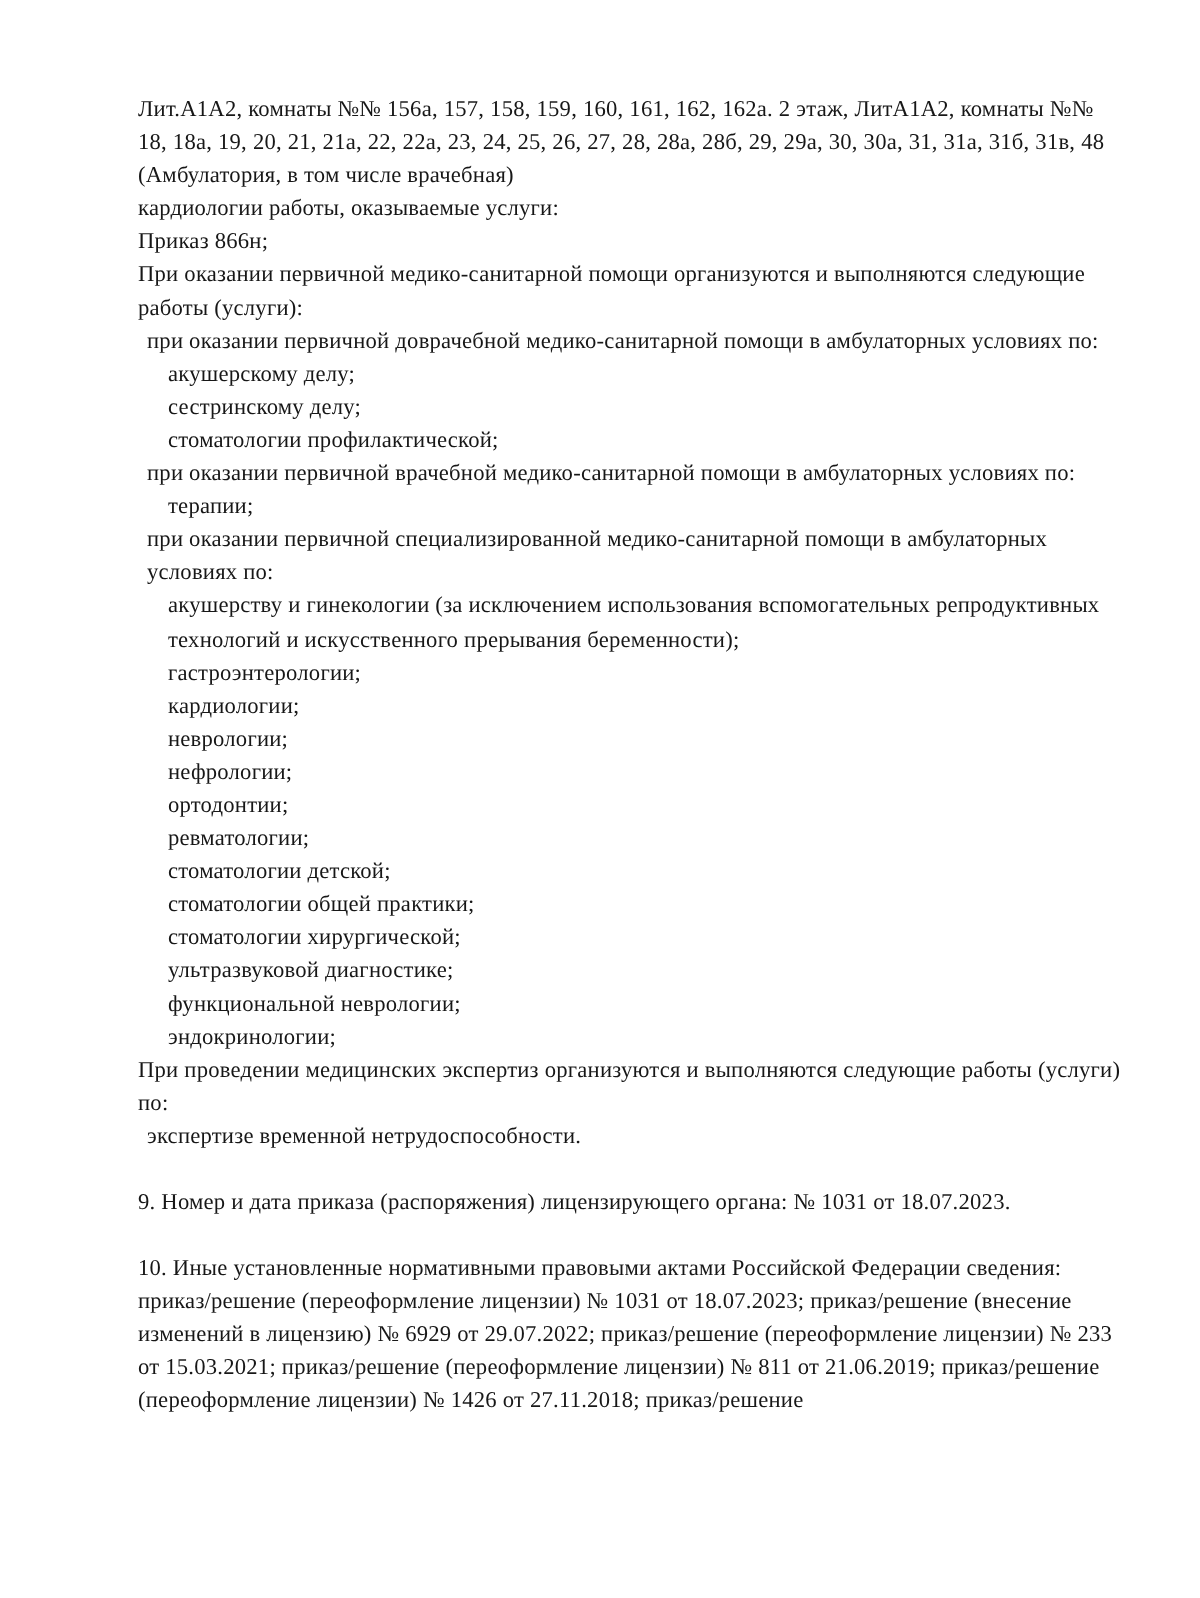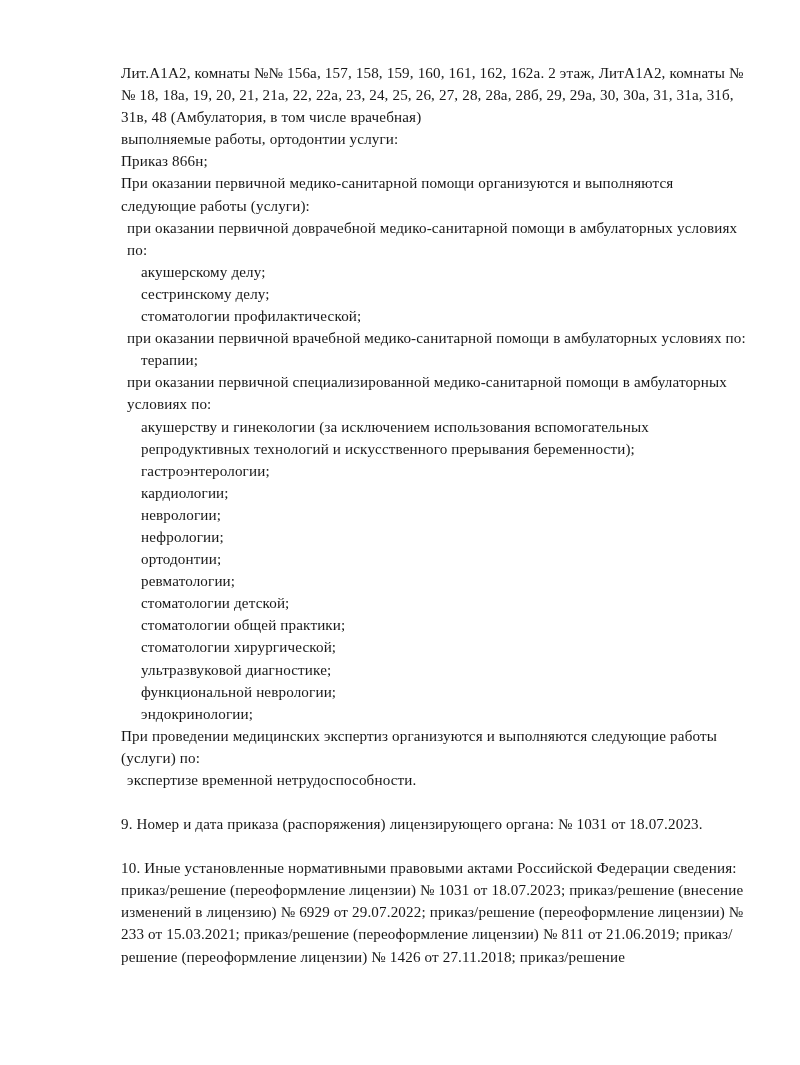--- a/index.html
+++ b/index.html
@@ -30,36 +30,35 @@
     left: 92px;
     top: 62px;
     width: 655px;
   }
   .line {
     font-size: 15.1px;
     line-height: 22.1px;
     white-space: pre-wrap;
     letter-spacing: 0.01em;
     color: #171717;
-    margin-left: 29px;
   }
   
   .ind-0  { padding-left: 0px; }
   .ind-1  { padding-left: 6px; }
   .ind-2  { padding-left: 20px; }
   .gap    { height: 22px; }
 </style>
 </head>
 <body style="background: rgb(255, 255, 255); color: rgb(23, 23, 23);">
 
 <div class="page" style="background: rgb(255, 255, 255);">
   <div class="doc-body">
     <div id="blocks-root">
         <div class="line ind-0">Лит.А1А2, комнаты №№ 156а, 157, 158, 159, 160, 161, 162, 162а. 2 этаж, ЛитА1А2, комнаты №№ 18, 18а, 19, 20, 21, 21а, 22, 22а, 23, 24, 25, 26, 27, 28, 28а, 28б, 29, 29а, 30, 30а, 31, 31а, 31б, 31в, 48 (Амбулатория, в том числе врачебная)</div>
-        <div class="line ind-0">выполняемые работы, ортодонтии услуги:</div>
+        <div class="line ind-0">кардиологии работы, оказываемые услуги:</div>
         <div class="line ind-0">Приказ 866н;</div>
         <div class="line ind-0">При оказании первичной медико-санитарной помощи организуются и выполняются следующие работы (услуги):</div>
         <div class="line ind-1">при оказании первичной доврачебной медико-санитарной помощи в амбулаторных условиях по:</div>
         <div class="line ind-2">акушерскому делу;</div>
         <div class="line ind-2">сестринскому делу;</div>
         <div class="line ind-2">стоматологии профилактической;</div>
         <div class="line ind-1">при оказании первичной врачебной медико-санитарной помощи в амбулаторных условиях по:</div>
         <div class="line ind-2">терапии;</div>
         <div class="line ind-1">при оказании первичной специализированной медико-санитарной помощи в амбулаторных условиях по:</div>
         <div class="line ind-2">акушерству и гинекологии (за исключением использования вспомогательных репродуктивных технологий и искусственного прерывания беременности);</div>

